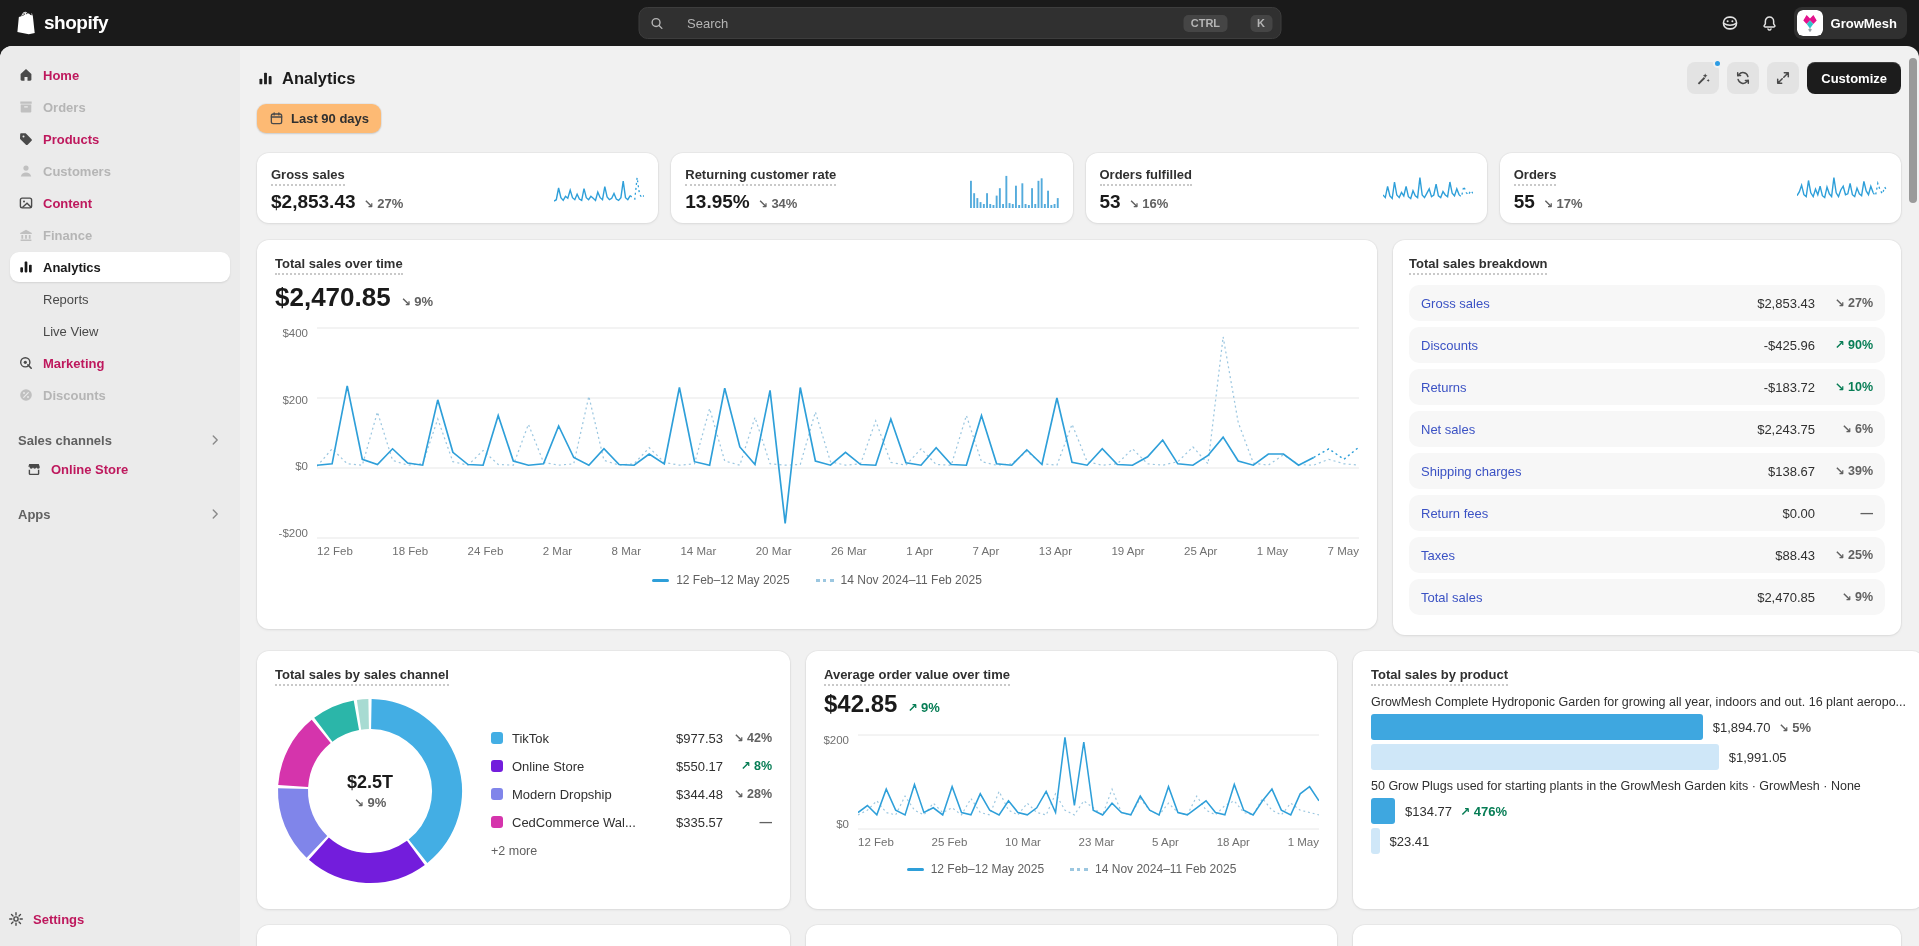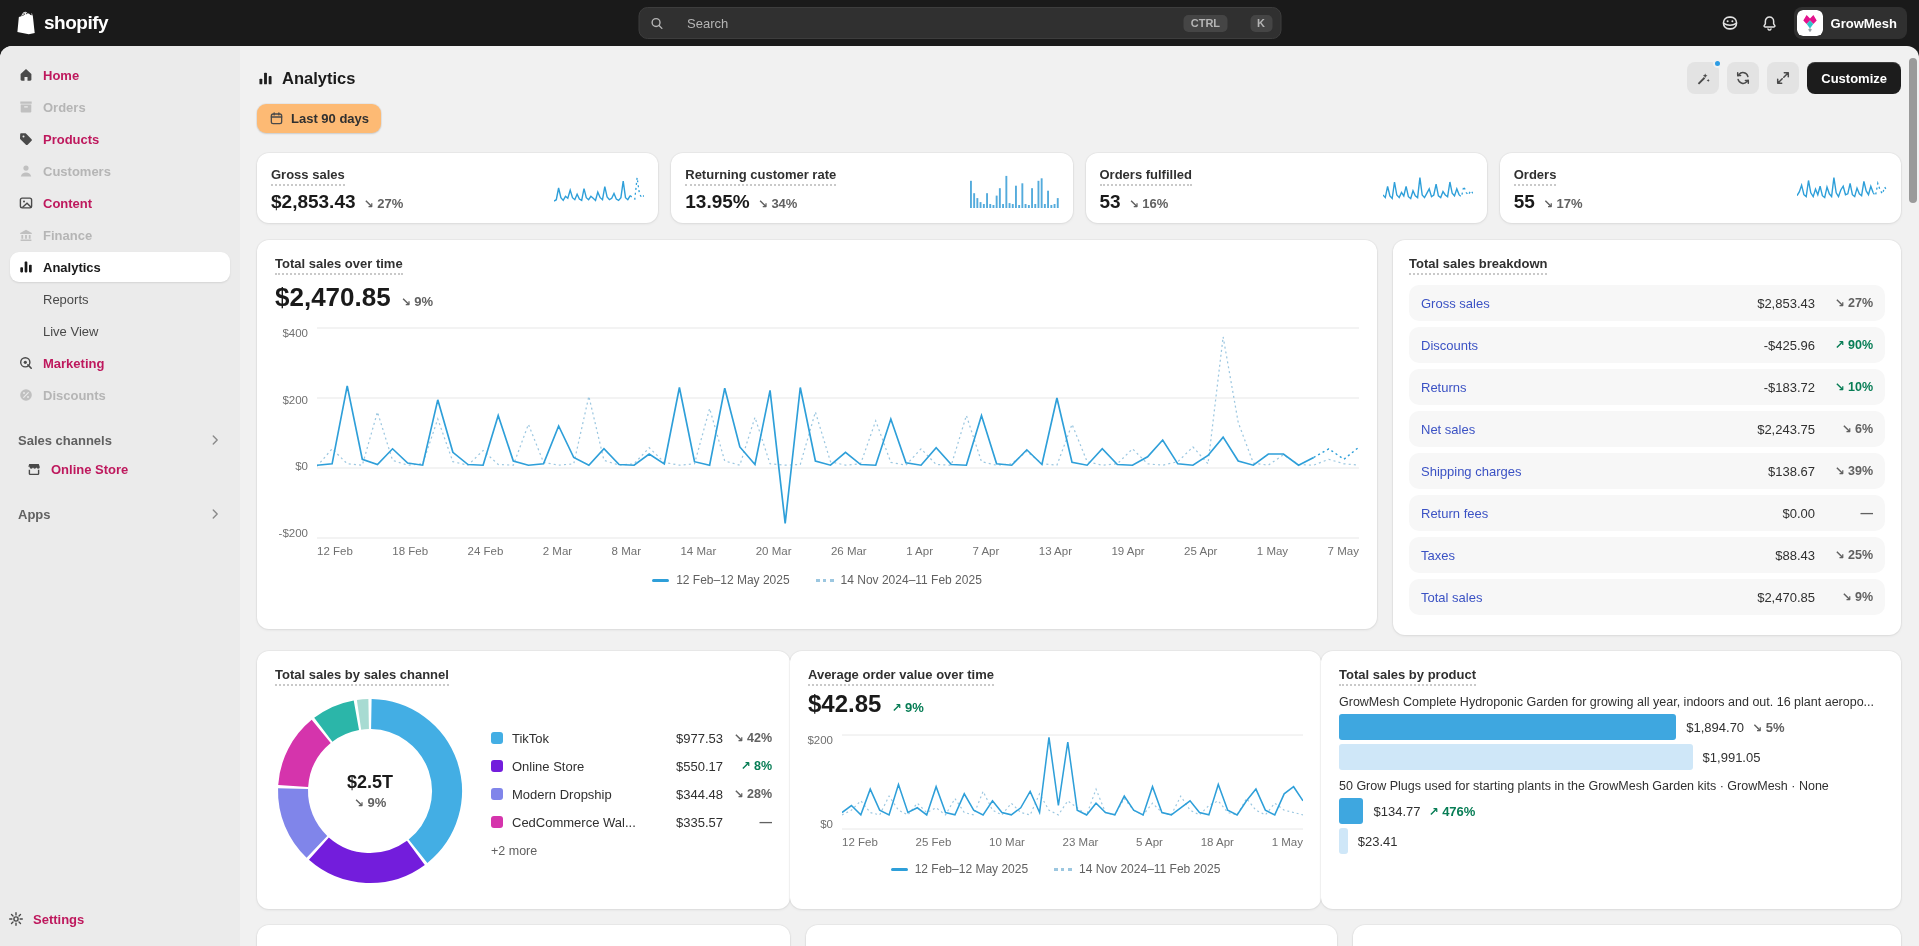--- a/index.html
+++ b/index.html
@@ -98,21 +98,21 @@
   .lg-dotted { width:18px; height:0; border-top:3px dotted #9cc7e0; }
 
   .breakdown-card { padding:14px 16px; }
   .bd-rows { margin-top:10px; }
   .bd-row { display:flex; align-items:center; height:36px; background:#f7f7f7; border-radius:10px;
     padding:0 12px; margin-bottom:6px; }
   .bd-label { flex:1; font-size:13px; font-weight:500; color:#3b52c4; cursor:pointer; }
   .bd-value { font-size:13px; color:#303030; font-weight:500; }
   .bd-row .delta { width:58px; text-align:right; font-size:12.5px; }
 
-  .row3 { display:grid; grid-template-columns:533px 531px 1fr; margin-top:16px; }
+  .row3 { display:grid; grid-template-columns:533px 531px 1fr; gap:16px; margin-top:16px; }
   .row3 .card { height:258px; padding:14px 18px; }
   .channel-body { display:flex; gap:26px; margin-top:10px; align-items:center; }
   .donut-wrap { position:relative; width:190px; height:190px; flex:0 0 190px; }
   .donut-center { position:absolute; inset:0; display:flex; flex-direction:column; align-items:center;
     justify-content:center; gap:2px; }
   .donut-center .big-value { font-size:18px; }
   .ch-legend { flex:1; }
   .ch-row { display:flex; align-items:center; gap:9px; height:28px; }
   .ch-swatch { width:12px; height:12px; border-radius:3px; flex:0 0 12px; }
   .ch-name { flex:1; font-size:13px; color:#303030; white-space:nowrap; overflow:hidden; text-overflow:ellipsis; }

